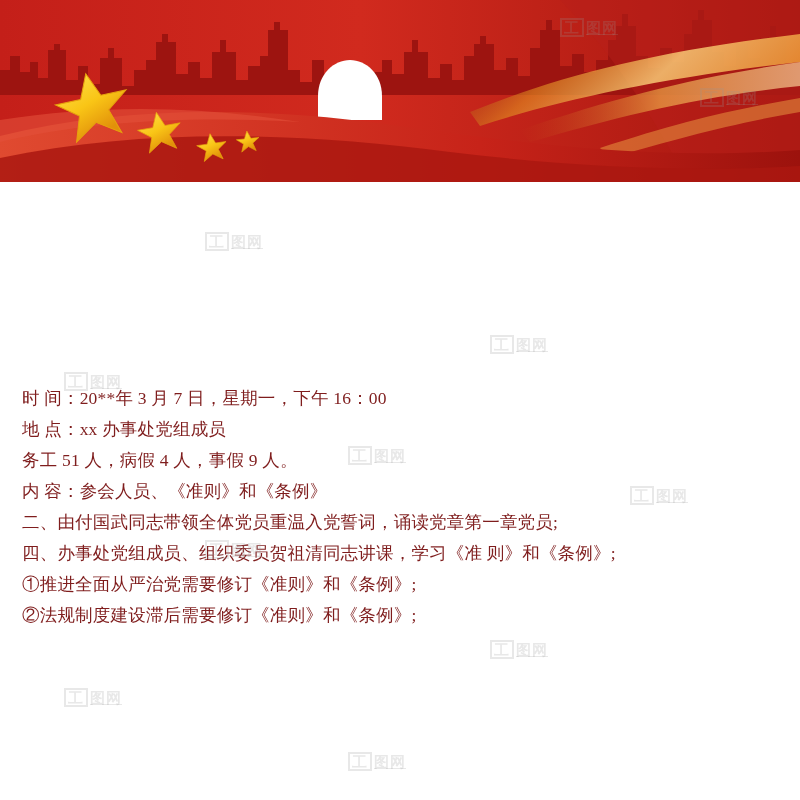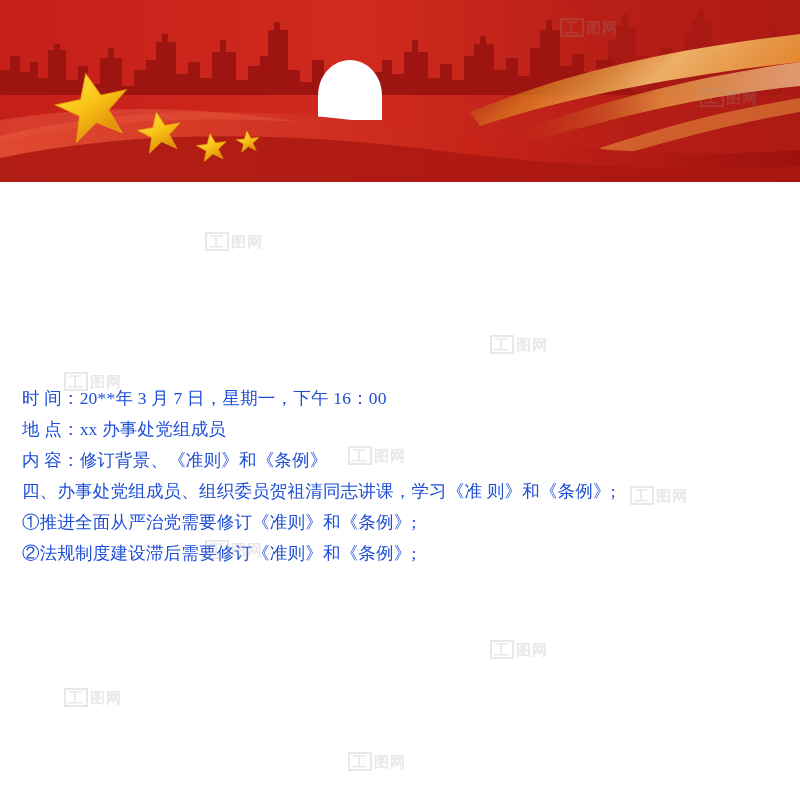--- a/index.html
+++ b/index.html
@@ -39,36 +39,37 @@
   }
   .doc-inner {
     position: absolute;
     left: 22px;
     top: 198px;
     width: 760px;
   }
   .line {
     font-size: 17.5px;
     line-height: 31px;
-    color: #1d4ed8;
+    color: #7f1d1d;
     white-space: pre-wrap;
     letter-spacing: 0.2px;
   }
 
   
   .wm {
     position: absolute;
     color: rgba(150,150,150,0.22);
     font-family: "Liberation Sans", sans-serif;
     font-size: 15px;
     font-weight: bold;
     letter-spacing: 1px;
     pointer-events: none;
     user-select: none;
     white-space: nowrap;
+    text-decoration: underline;
   }
   .wm .wmbox {
     display: inline-block;
     border: 2px solid rgba(150,150,150,0.22);
     padding: 0 2px;
     margin-right: 2px;
     line-height: 15px;
   }
 </style>
 </head>
@@ -158,21 +159,23 @@
         <polygon points="0,-20 5.9,-6.2 20.6,-6.2 8.5,2.9 13.2,17.1 0,8.4 -13.2,17.1 -8.5,2.9 -20.6,-6.2 -5.9,-6.2" fill="url(#gStar)" stroke="#e6a20d" stroke-width="1.1"></polygon>
       </g>
     </g>
   </svg>
 </div>
 
 <div class="doc">
   <div class="doc-inner">
     <div class="line">时 间：20**年 3 月 7 日，星期一，下午 16：00</div>
     <div class="line">地 点：xx 办事处党组成员</div>
-    <div class="line">内 容：修订背景、《准则》和《条例》</div>
+    <div class="line">务工 51 人，病假 4 人，事假 9 人。</div>
+    <div class="line">内 容：参会人员、《准则》和《条例》</div>
+    <div class="line">二、由付国武同志带领全体党员重温入党誓词，诵读党章第一章党员;</div>
     <div class="line">四、办事处党组成员、组织委员贺祖清同志讲课，学习《准 则》和《条例》;</div>
     <div class="line">①推进全面从严治党需要修订《准则》和《条例》;</div>
     <div class="line">②法规制度建设滞后需要修订《准则》和《条例》;</div>
 
   </div>
 </div>
 
 <div id="watermark-layer">
     <div class="wm" style="left: 560px; top: 18px;"><span class="wmbox">工</span><span>图网</span></div>
     <div class="wm" style="left: 700px; top: 88px;"><span class="wmbox">工</span><span>图网</span></div>

